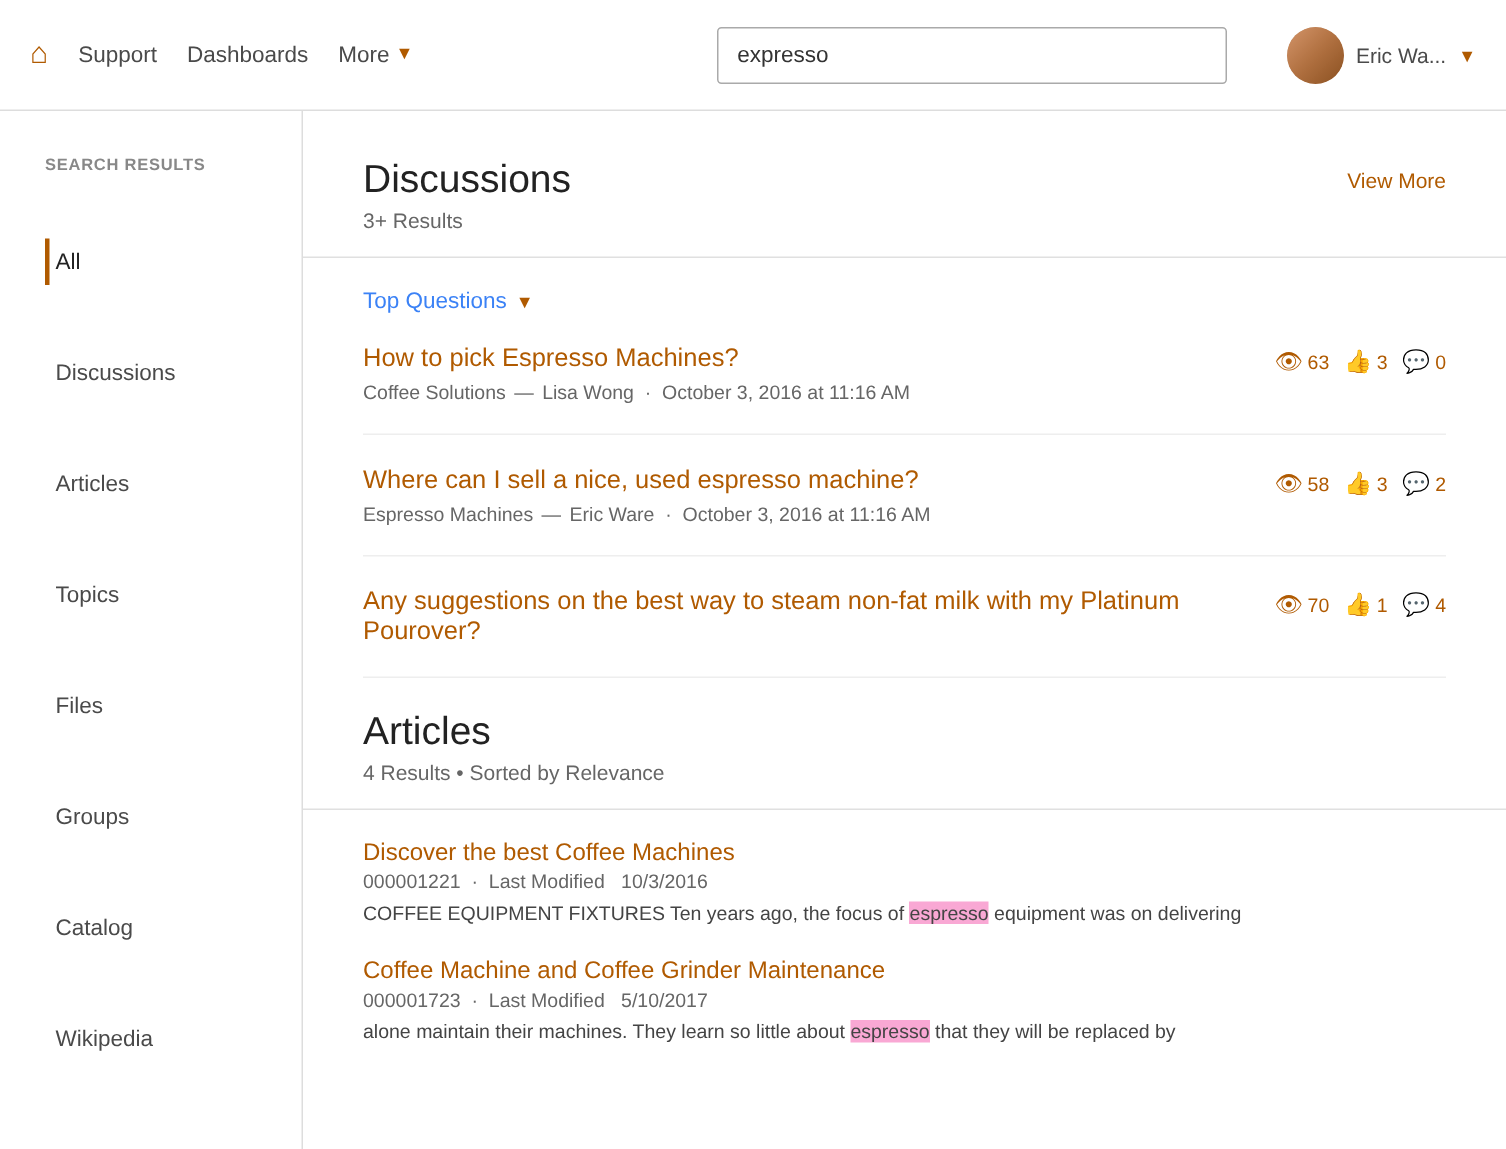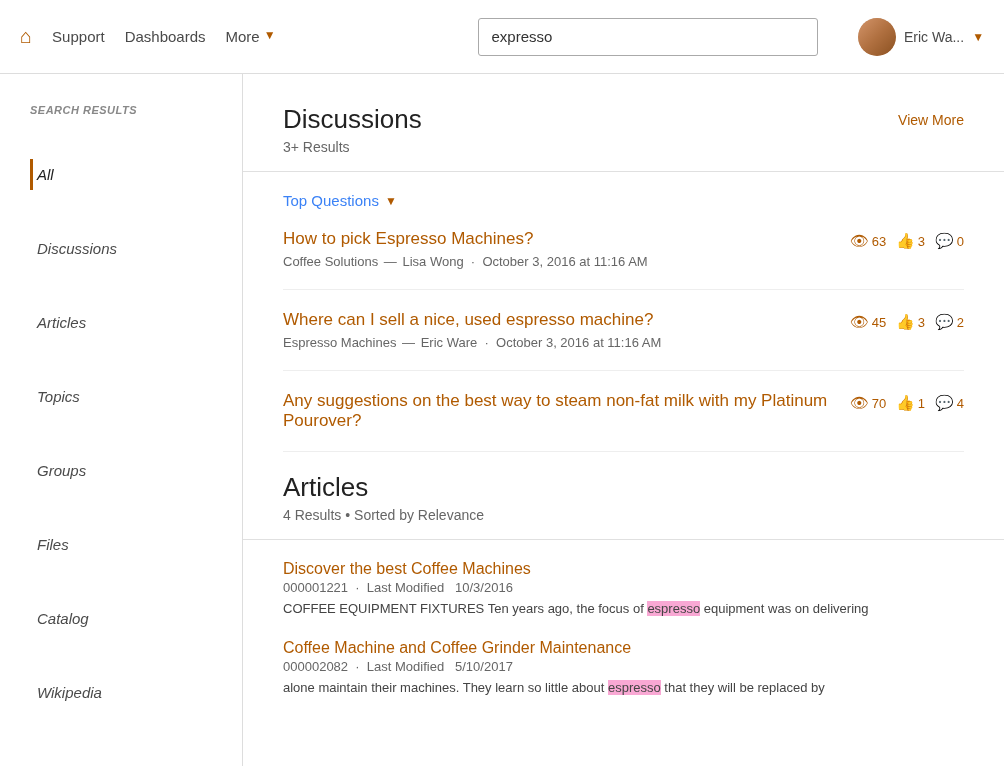--- a/index.html
+++ b/index.html
@@ -90,26 +90,25 @@
     }
 
     
     .main-layout {
       display: flex;
       height: calc(766px - 74px);
     }
 
     
     .sidebar {
-      width: 243px;
+      width: 202px;
       border-right: 1px solid #ddd;
       padding: 30px 20px 20px 30px;
       flex-shrink: 0;
       overflow-y: auto;
-      font-style: italic;
     }
     .sidebar-title {
       font-size: 11px;
       font-weight: bold;
       color: #888;
       letter-spacing: 0.5px;
       margin-bottom: 16px;
     }
     .sidebar-items {
       list-style: none;
@@ -290,22 +289,22 @@
 
 <div class="main-layout">
 
   <div class="sidebar">
     <div class="sidebar-title">SEARCH RESULTS</div>
     <ul class="sidebar-items">
       <li class="sidebar-item active">All</li>
       <li class="sidebar-item">Discussions</li>
       <li class="sidebar-item">Articles</li>
       <li class="sidebar-item">Topics</li>
+      <li class="sidebar-item">Files</li>
       <li class="sidebar-item">Groups</li>
-      <li class="sidebar-item">Files</li>
       <li class="sidebar-item">Catalog</li>
       <li class="sidebar-item">Wikipedia</li>
     </ul>
   </div>
 
   <div class="content">
 
     <div class="section-header">
       <h2 class="section-title">Discussions</h2>
       <a class="view-more-link">View More</a>
@@ -345,21 +344,21 @@
         <span>October 3, 2016 at 11:16 AM</span>
       </div>
     </div>
 
     <div class="discussion-item">
       <div class="discussion-row">
         <a class="discussion-title">Where can I sell a nice, used espresso machine?</a>
         <div class="discussion-stats">
           <span class="stat-item">
             <span class="stat-icon">👁</span>
-            <span class="stat-num">45</span>
+            <span class="stat-num">58</span>
           </span>
           <span class="stat-item">
             <span class="stat-icon">👍</span>
             <span class="stat-num">3</span>
           </span>
           <span class="stat-item">
             <span class="stat-icon">💬</span>
             <span class="stat-num">2</span>
           </span>
         </div>
@@ -411,21 +410,21 @@
           <span>10/3/2016</span>
         </div>
         <div class="article-snippet">
           <span>COFFEE EQUIPMENT FIXTURES Ten years ago, the focus of </span><span class="highlight">espresso</span><span> equipment was on delivering</span>
         </div>
       </div>
 
       <div class="article-item">
         <a class="article-title">Coffee Machine and Coffee Grinder Maintenance</a>
         <div class="article-meta">
-          <span>000002082</span>
+          <span>000001723</span>
           &nbsp;·&nbsp;
           <span>Last Modified</span>
           &nbsp;
           <span>5/10/2017</span>
         </div>
         <div class="article-snippet">
           <span>alone maintain their machines. They learn so little about </span><span class="highlight">espresso</span><span> that they will be replaced by</span>
         </div>
       </div>
     </div>

